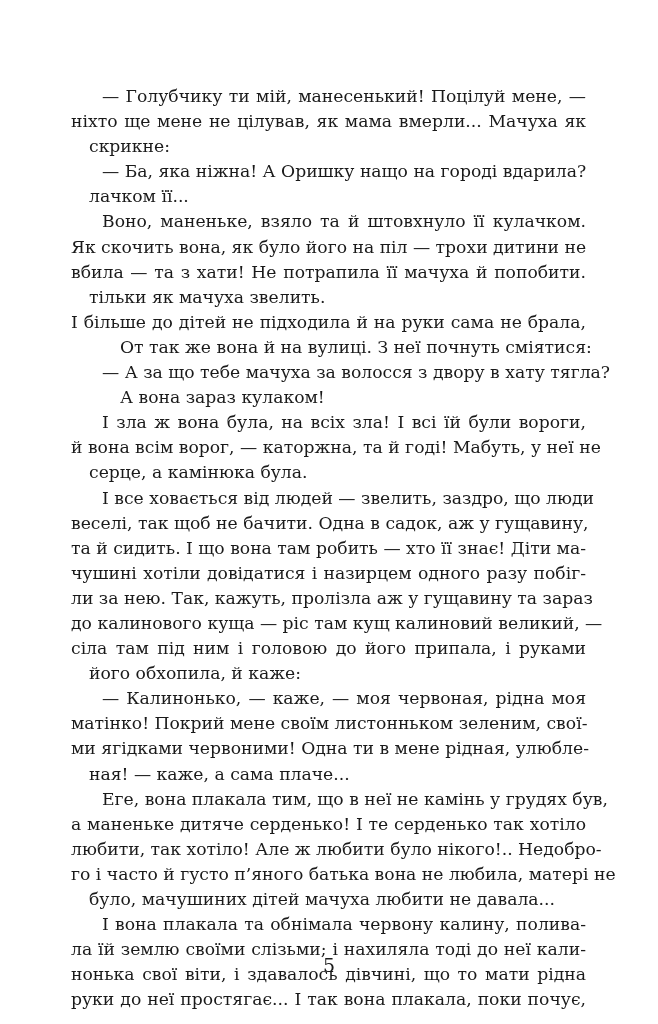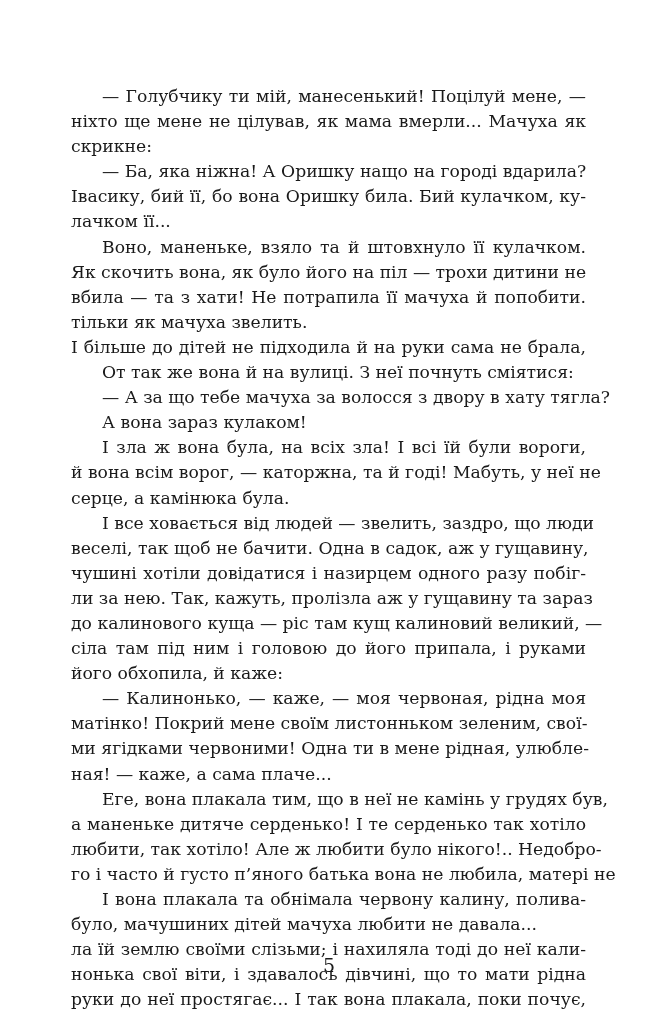--- a/index.html
+++ b/index.html
@@ -1,59 +1,59 @@
 <!DOCTYPE html>
 <html><head>
 <meta charset="utf-8">
 <style>
   html, body { margin:0; padding:0; background:#ffffff; }
   body { width:658px; height:1024px; position:relative; overflow:hidden; }
   .page { position:absolute; left:71px; top:84px; width:515px; color:#1a1a1a;
     font-family:"DejaVu Serif", serif; font-size:17.2px; line-height:25.1px; }
   .line { display:block; white-space:nowrap; text-align:justify; text-align-last:justify; height:25.1px; }
-  .line.last { text-align-last:left; }
+  .line.last { text-align-last:left;margin-left:18px; }
   .line.ind { padding-left:31px; }
   .pageno { position:absolute; left:0; width:658px; top:954px; text-align:center;
     font-family:"DejaVu Serif", serif; font-size:19px; color:#1a1a1a; }
 </style>
 </head>
 <body>
 
 <div class="page" id="body">
     <span class="line ind">— Голубчику ти мій, манесенький! Поцілуй мене, —</span>
     <span class="line">ніхто ще мене не цілував, як мама вмерли... Мачуха як</span>
     <span class="line last">скрикне:</span>
     <span class="line ind">— Ба, яка ніжна! А Оришку нащо на городі вдарила?</span>
-    <span class="line">Івасику, бий її, бо вона Оришку била. Бий кулачком, ку-</span>
     <span class="line last">лачком її...</span>
     <span class="line ind">Воно, маненьке, взяло та й штовхнуло її кулачком.</span>
     <span class="line">Як скочить вона, як було його на піл — трохи дитини не</span>
     <span class="line">вбила — та з хати! Не потрапила її мачуха й попобити.</span>
     <span class="line last">тільки як мачуха звелить.</span>
     <span class="line">І більше до дітей не підходила й на руки сама не брала,</span>
     <span class="line ind last">От так же вона й на вулиці. З неї почнуть сміятися:</span>
     <span class="line ind">— А за що тебе мачуха за волосся з двору в хату тягла?</span>
     <span class="line ind last">А вона зараз кулаком!</span>
     <span class="line ind">І зла ж вона була, на всіх зла! І всі їй були вороги,</span>
     <span class="line">й вона всім ворог, — каторжна, та й годі! Мабуть, у неї не</span>
     <span class="line last">серце, а камінюка була.</span>
     <span class="line ind">І все ховається від людей — звелить, заздро, що люди</span>
     <span class="line">веселі, так щоб не бачити. Одна в садок, аж у гущавину,</span>
+    <span class="line">та й сидить. І що вона там робить — хто її знає! Діти ма-</span>
     <span class="line">чушині хотіли довідатися і назирцем одного разу побіг-</span>
     <span class="line">ли за нею. Так, кажуть, пролізла аж у гущавину та зараз</span>
     <span class="line">до калинового куща — ріс там кущ калиновий великий, —</span>
     <span class="line">сіла там під ним і головою до його припала, і руками</span>
     <span class="line last">його обхопила, й каже:</span>
     <span class="line ind">— Калинонько, — каже, — моя червоная, рідна моя</span>
     <span class="line">матінко! Покрий мене своїм листонньком зеленим, свої-</span>
     <span class="line">ми ягідками червоними! Одна ти в мене рідная, улюбле-</span>
     <span class="line last">ная! — каже, а сама плаче...</span>
     <span class="line ind">Еге, вона плакала тим, що в неї не камінь у грудях був,</span>
     <span class="line">а маненьке дитяче серденько! І те серденько так хотіло</span>
     <span class="line">любити, так хотіло! Але ж любити було нікого!.. Недобро-</span>
     <span class="line">го і часто й густо п’яного батька вона не любила, матері не</span>
+    <span class="line last">було, мачушиних дітей мачуха любити не давала...</span>
     <span class="line ind">І вона плакала та обнімала червону калину, полива-</span>
-    <span class="line last">було, мачушиних дітей мачуха любити не давала...</span>
     <span class="line">ла їй землю своїми слізьми; і нахиляла тоді до неї кали-</span>
     <span class="line">нонька свої віти, і здавалось дівчині, що то мати рідна</span>
     <span class="line">руки до неї простягає... І так вона плакала, поки почує,</span>
   </div>
 <div class="pageno">5</div>
 
 </body></html>

